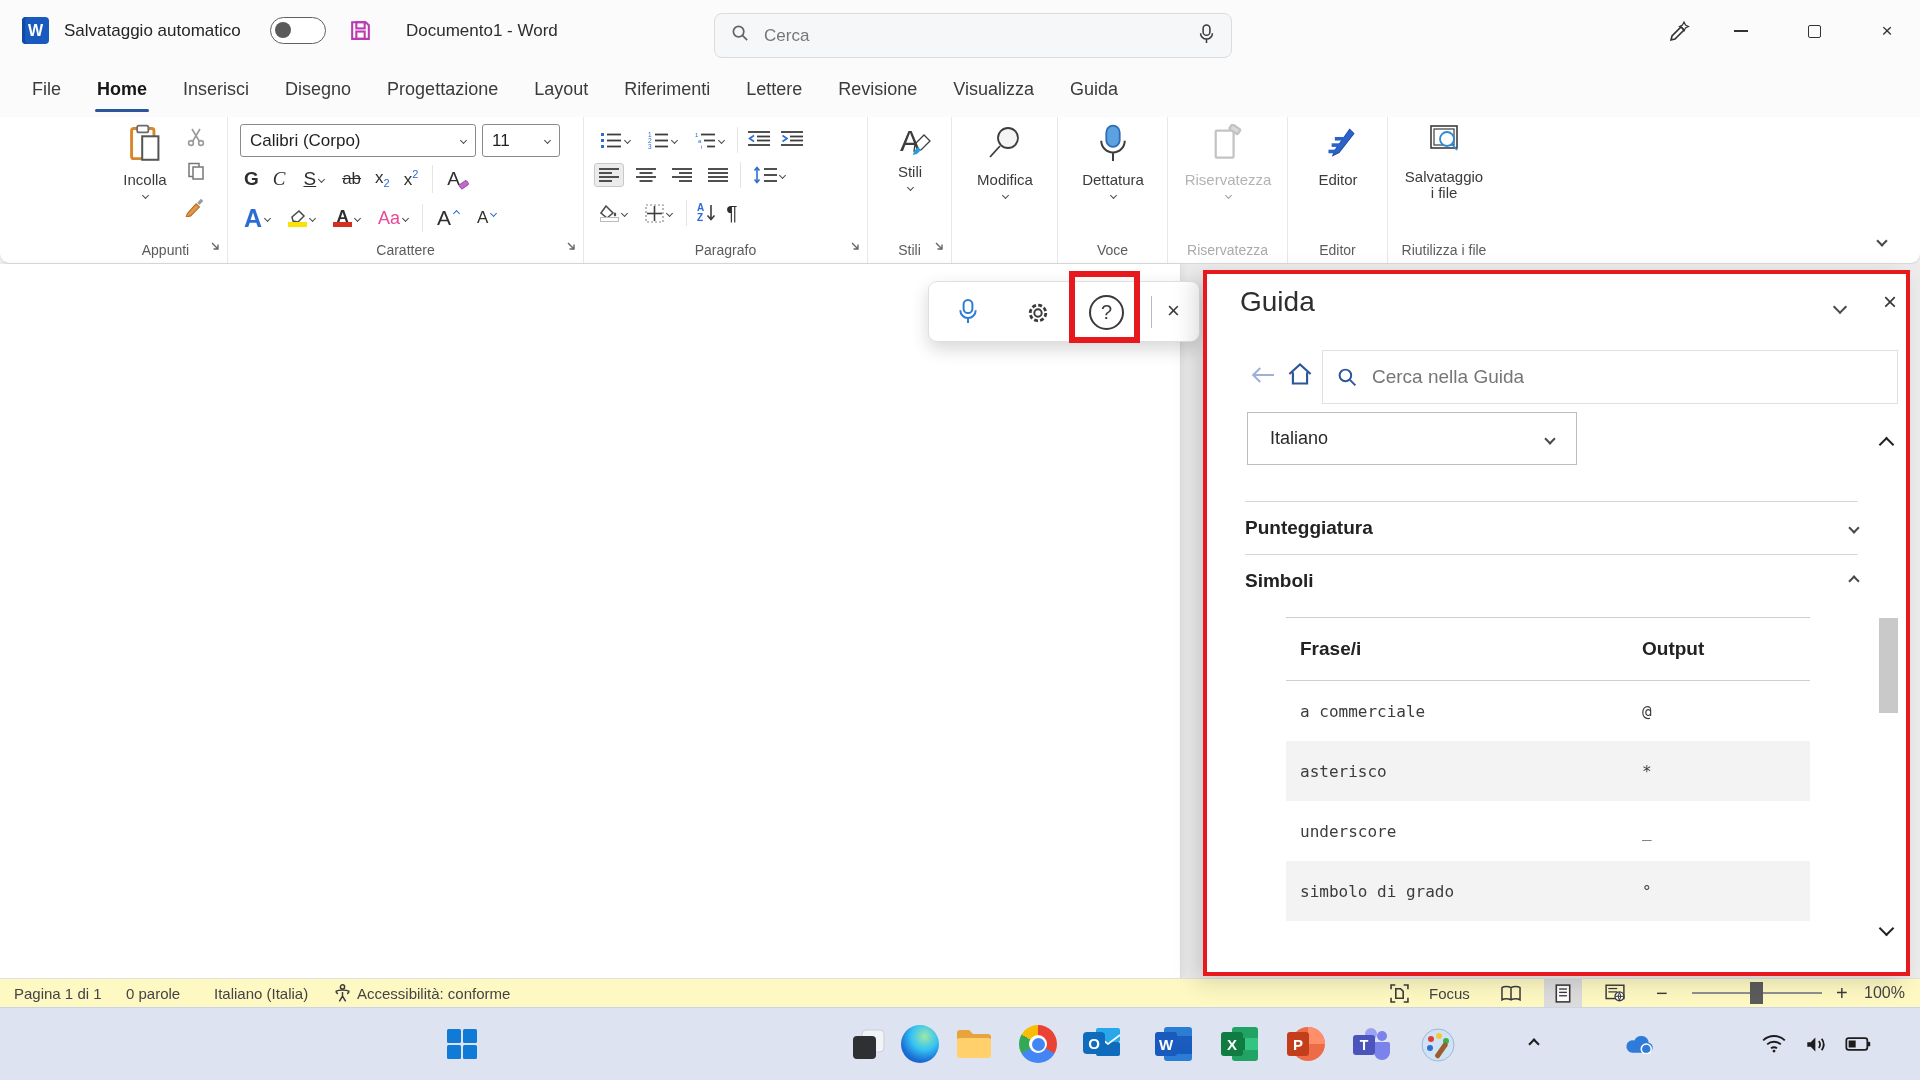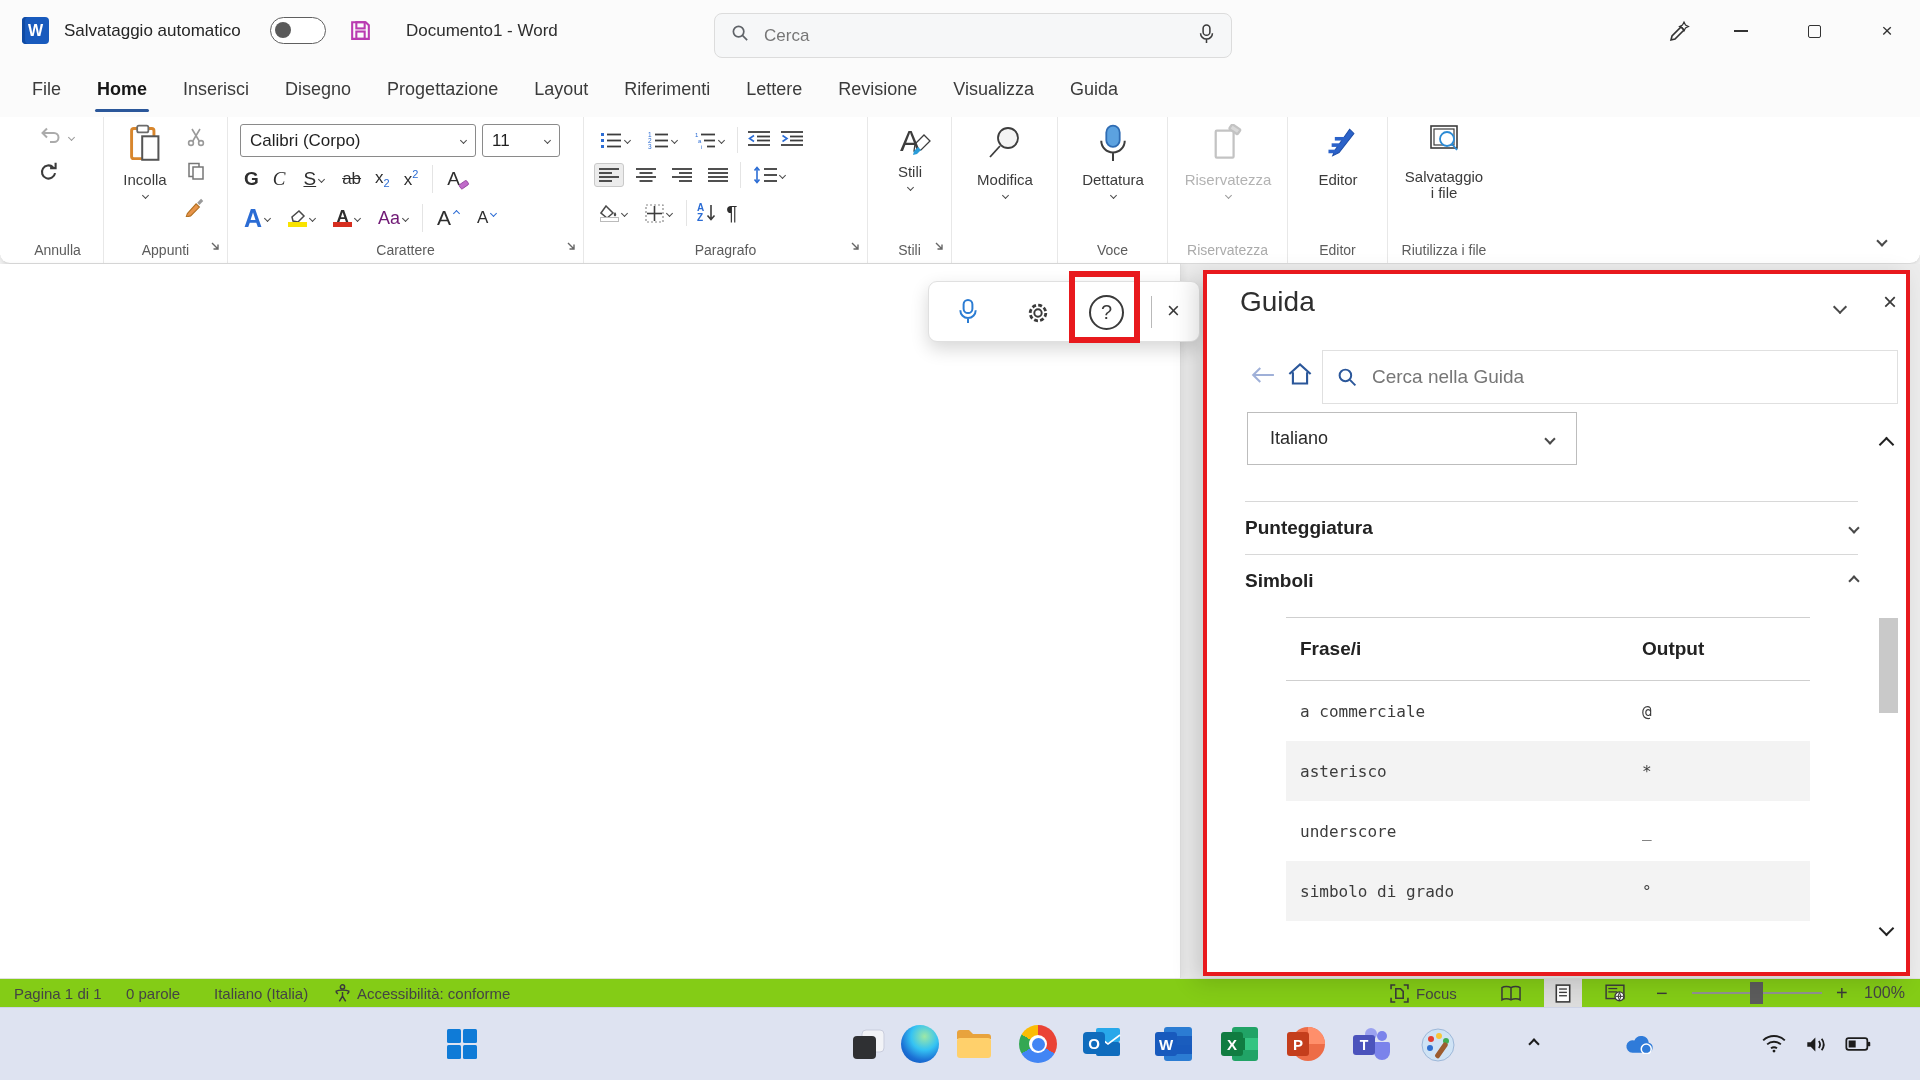--- a/index.html
+++ b/index.html
@@ -75,21 +75,21 @@
   .hp-sec { position:absolute; left:38px; width:613px; height:52px; display:flex; align-items:center; justify-content:space-between; font-size:19px; font-weight:bold; color:#222; }
   .htable { position:absolute; left:79px; top:343px; width:524px; }
   .ht-head { display:flex; border-top:1px solid #cfcfcf; border-bottom:1px solid #cfcfcf; height:64px; align-items:center; font-size:19px; font-weight:bold; color:#222; background:#fff; }
   .ht-row { display:flex; height:60px; align-items:center; font-family:"DejaVu Sans Mono", monospace; font-size:16px; color:#3c3c3c; }
   .ht-row:nth-child(odd) { background:#f3f3f3; }
   .ht-c1 { width:356px; padding-left:14px; }
   .ht-c2 { flex:1; }
   .hp-thumb { position:absolute; left:672px; top:344px; width:19px; height:95px; background:#c9c9c9; }
 
   
-  .statusbar { position:absolute; left:0; top:978px; width:1920px; height:29px; background:#84cc16; border-top:1px solid #e0e0e0; font-size:15px; color:#444; }
+  .statusbar { position:absolute; left:0; top:978px; width:1920px; height:29px; background:#fef9c3; border-top:1px solid #e0e0e0; font-size:15px; color:#444; }
   .sb { position:absolute; top:0; height:28px; display:flex; align-items:center; }
   .zoomtrack { width:130px; height:2px; background:#919191; position:relative; }
   .zoomthumb { position:absolute; left:58px; top:-10px; width:13px; height:22px; background:#5c5c5c; }
   .viewbtn { width:38px; height:28px; display:flex; align-items:center; justify-content:center; }
   .viewbtn.active { background:#dcdcdc; }
 
   
   .taskbar { position:absolute; left:0; top:1007px; width:1920px; height:73px; background:#dee3f1; border-top:1px solid #cdd3e6; }
   .tk-ico { position:absolute; top:14px; width:44px; height:44px; display:flex; align-items:center; justify-content:center; }
 </style>
@@ -168,36 +168,20 @@
         <path d="M8 6 h-5 v11 h12 v-5" fill="none" stroke="#fff" stroke-width="1.7"></path>
         <path d="M11 3 h6 v6 M17 3 l-8 8" fill="none" stroke="#fff" stroke-width="1.7"></path>
       </svg>
     <span>Condividi</span>
     <span class="chev sm white"></span>
   </div>
 </div>
 
 <div class="ribbon">
 
-  <div class="rg" style="left:12px;width:92px;">
-    <div class="rrow" style="left:26px;top:8px;gap:7px;">
-      <span><svg width="24" height="20" viewBox="0 0 24 20" fill="none" stroke="#ababab" stroke-width="2">
-            <path d="M5 8 h11 a4.5 4.5 0 0 1 0 9 h-4"></path>
-            <path d="M9 3.5 L4.5 8 L9 12.5"></path>
-          </svg></span>
-      <span class="chev sm gray"></span>
-    </div>
-    <div class="rrow" style="left:26px;top:44px;">
-      <span><svg width="22" height="22" viewBox="0 0 20 20" fill="none" stroke="#3b3b3b" stroke-width="1.9">
-            <path d="M15.5 11 a6 6 0 1 1-1.8-5.4"></path>
-            <path d="M16 1.5 v5 h-5"></path>
-          </svg></span>
-    </div>
-    <div class="rgl">Annulla</div>
-  </div>
 
   <div class="rg" style="left:104px;width:124px;">
     <div class="bigbtn" style="left:8px;width:66px;">
       <span><svg width="34" height="38" viewBox="0 0 30 34">
             <rect x="3" y="4" width="20" height="27" rx="2" fill="none" stroke="#d8862c" stroke-width="2.6"></rect>
             <rect x="8" y="1.5" width="10" height="6" rx="1.5" fill="#fff" stroke="#6b6b6b" stroke-width="1.6"></rect>
             <rect x="12.5" y="11" width="14.5" height="21" fill="#fff" stroke="#555" stroke-width="1.8"></rect>
           </svg></span>
       <span class="blabel">Incolla</span>
       <span class="chev sm"></span>
@@ -266,21 +250,21 @@
           <span class="chev sm"></span>
       </span>
       <span class="ribbtn">
         <span style="display:flex;flex-direction:column;align-items:center;">
           <span style="font-size:17px;font-weight:bold;color:#2e2e2e;line-height:15px;">A</span>
           <span class="underbar" style="background:#d62e1f;"></span>
         </span>
           <span class="chev sm"></span>
       </span>
       <span class="ribbtn">
-          <span style="font-size:18px;color:#701a75;">Aa</span>
+          <span style="font-size:18px;color:#ec4899;">Aa</span>
           <span class="chev sm"></span>
         </span>
       <span style="width:1px;height:28px;background:#e4e4e4;"></span>
       <span class="ribbtn">
           <span style="font-size:21px;color:#2e2e2e;">A</span>
           <span class="chev sm up blue" style="margin-bottom:10px;"></span>
         </span>
       <span class="ribbtn">
           <span style="font-size:17px;color:#2e2e2e;">A</span>
           <span class="chev sm blue" style="margin-bottom:10px;"></span>
@@ -630,21 +614,21 @@
   <div class="sb" style="left:14px;">Pagina 1 di 1</div>
   <div class="sb" style="left:126px;">0 parole</div>
   <div class="sb" style="left:214px;">Italiano (Italia)</div>
   <div class="sb" style="left:334px;gap:6px;">
     <svg width="17" height="19" viewBox="0 0 16 18" fill="none" stroke="#3a3a3a" stroke-width="1.4">
         <circle cx="8" cy="2.8" r="2"></circle>
         <path d="M1.5 7 C4.5 5.4 11.5 5.4 14.5 7 M8 7.5 V11.5 M8 11.5 L5 16.5 M8 11.5 L11 16.5 M1.5 7 L3.5 9.5 M14.5 7 L12.5 9.5"></path>
       </svg>
     <span>Accessibilità: conforme</span>
   </div>
-  <div class="sb" style="left:1390px;gap:7px;">
+  <div class="sb" style="left:1390px;gap:20px;">
     <svg width="19" height="19" viewBox="0 0 18 18" stroke="#3a3a3a" fill="none" stroke-width="1.5">
         <path d="M1 5 V1 H5 M13 1 H17 V5 M17 13 V17 H13 M5 17 H1 V13"></path>
         <path d="M5.5 4.5 H10 L12.5 7 V13.5 H5.5 Z"></path>
       </svg>
     <span>Focus</span>
   </div>
   <div class="sb viewbtn" style="left:1492px;">
     <svg width="22" height="17" viewBox="0 0 20 16">
         <path d="M10 2.5 C7.5 1 3.5 1 1.5 2.5 V14 C3.5 12.5 7.5 12.5 10 14 C12.5 12.5 16.5 12.5 18.5 14 V2.5 C16.5 1 12.5 1 10 2.5 Z M10 2.5 V14" fill="none" stroke="#3a3a3a" stroke-width="1.4"></path>
       </svg>

